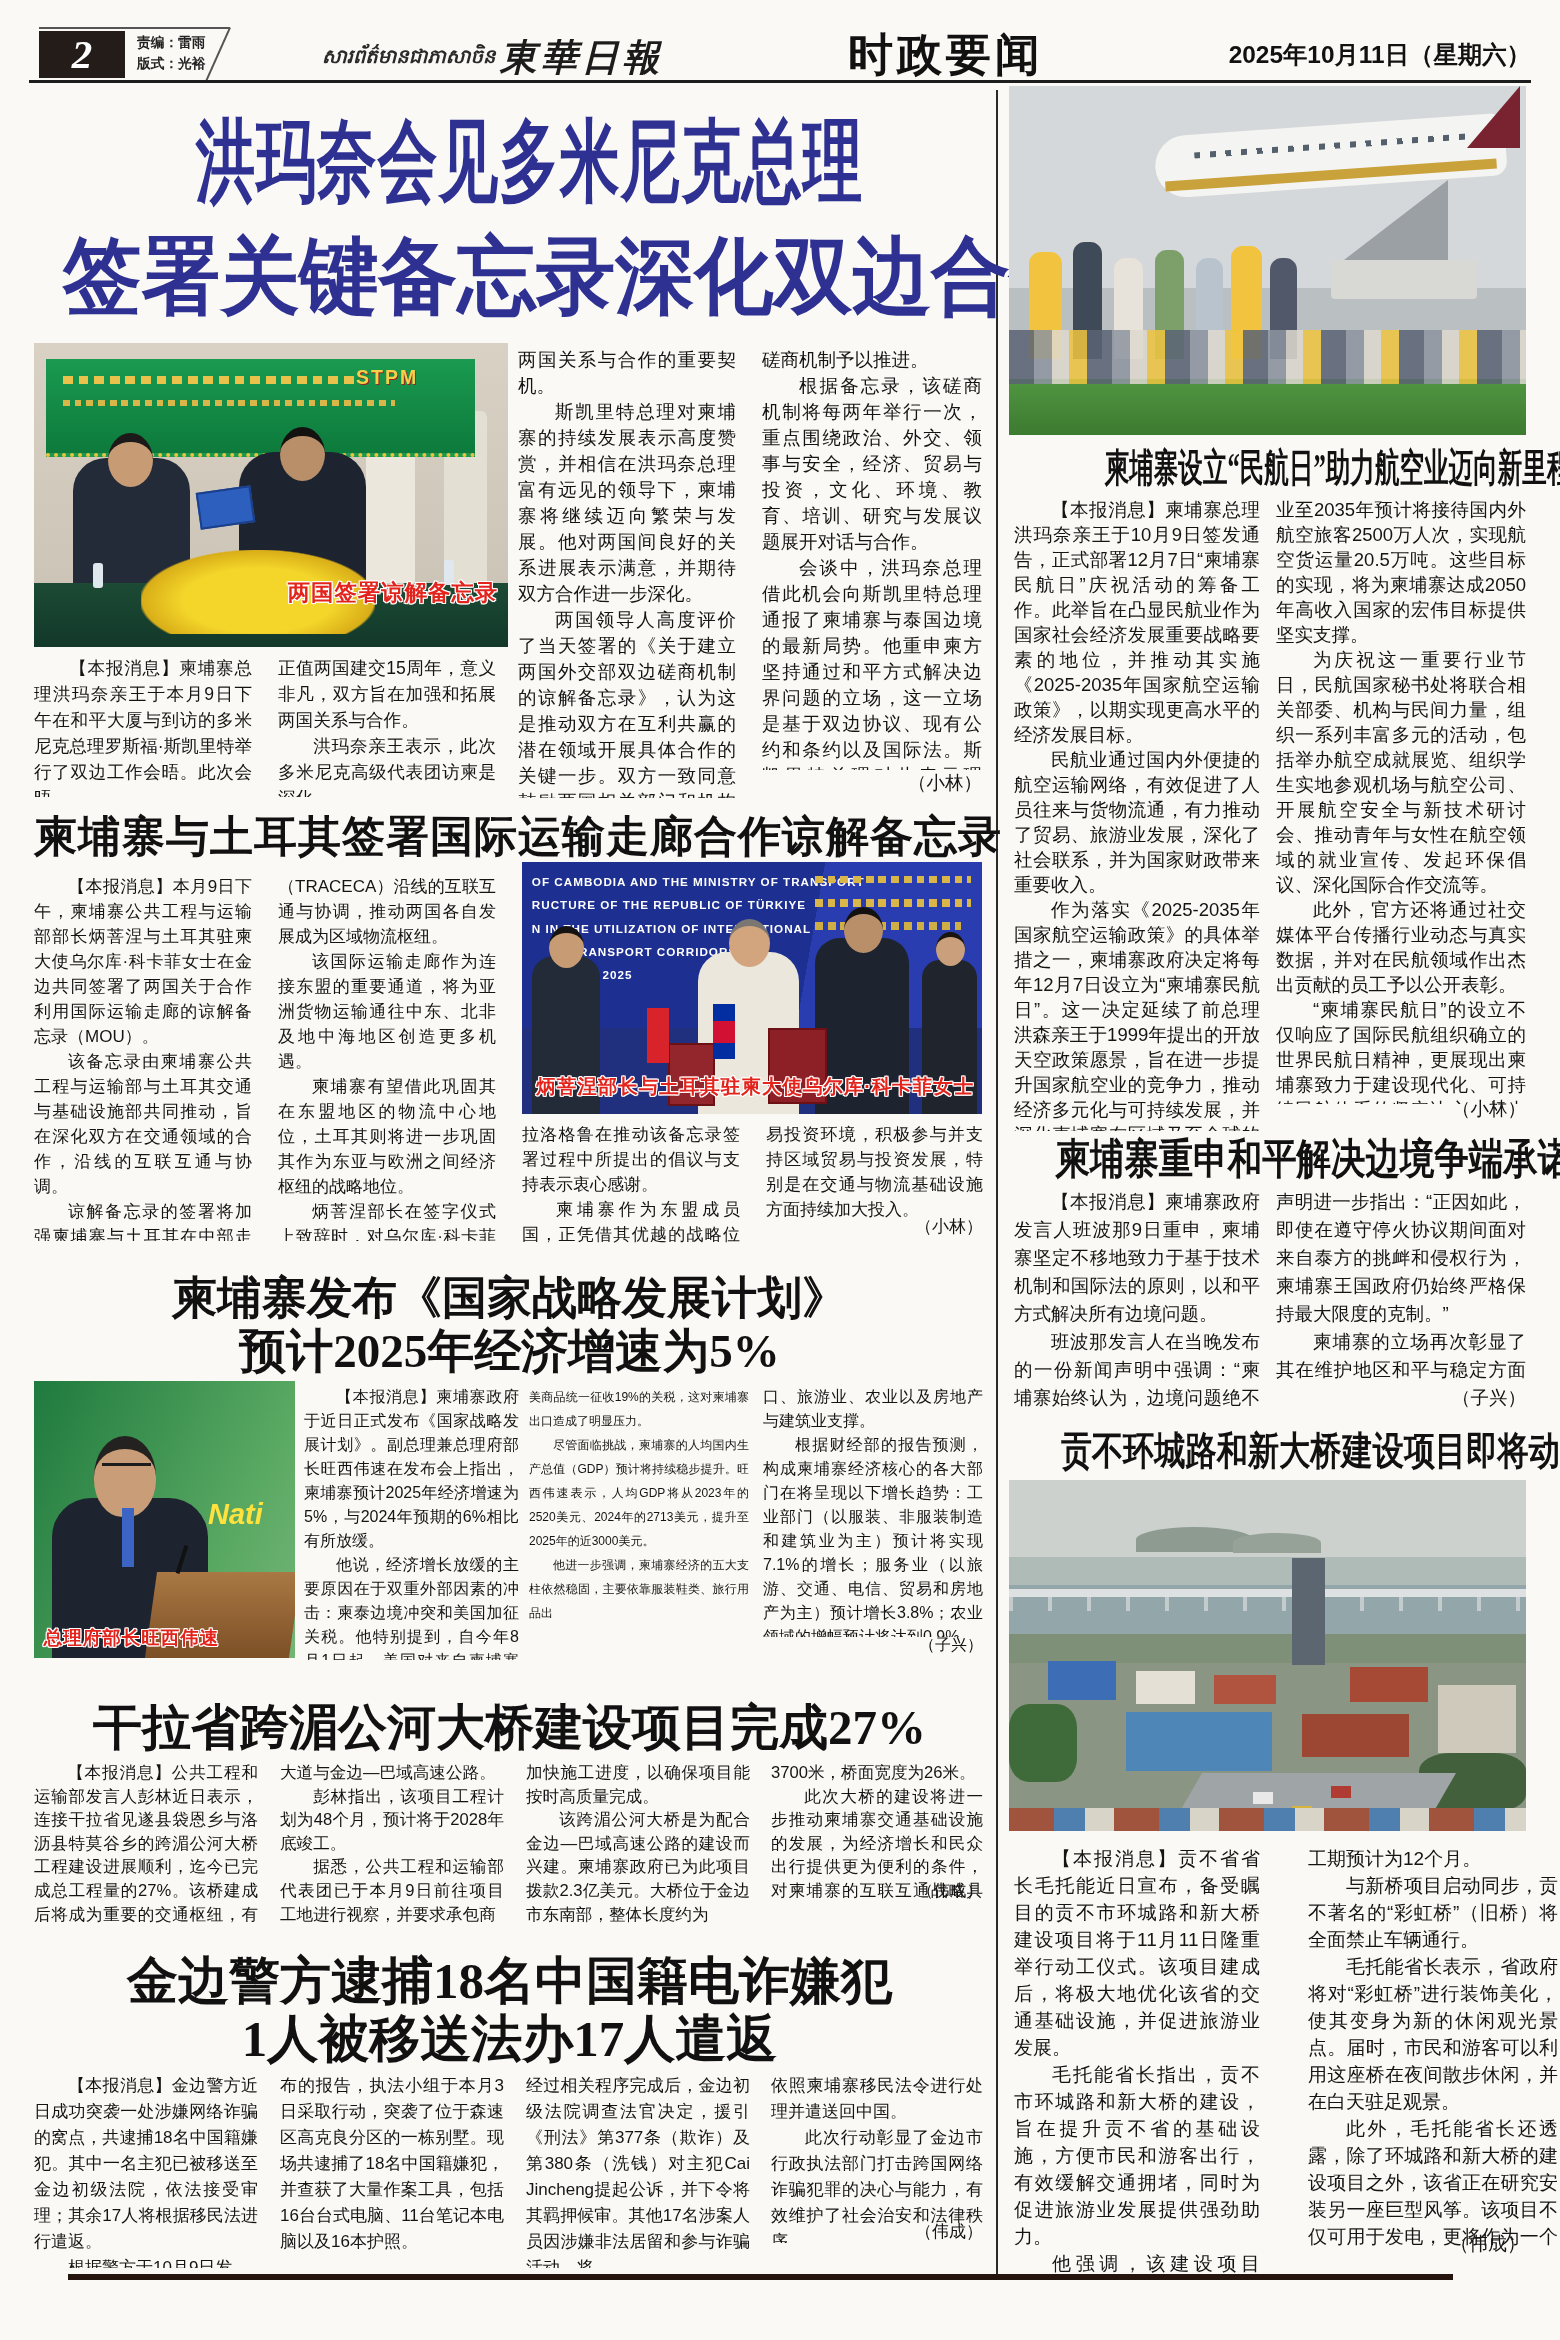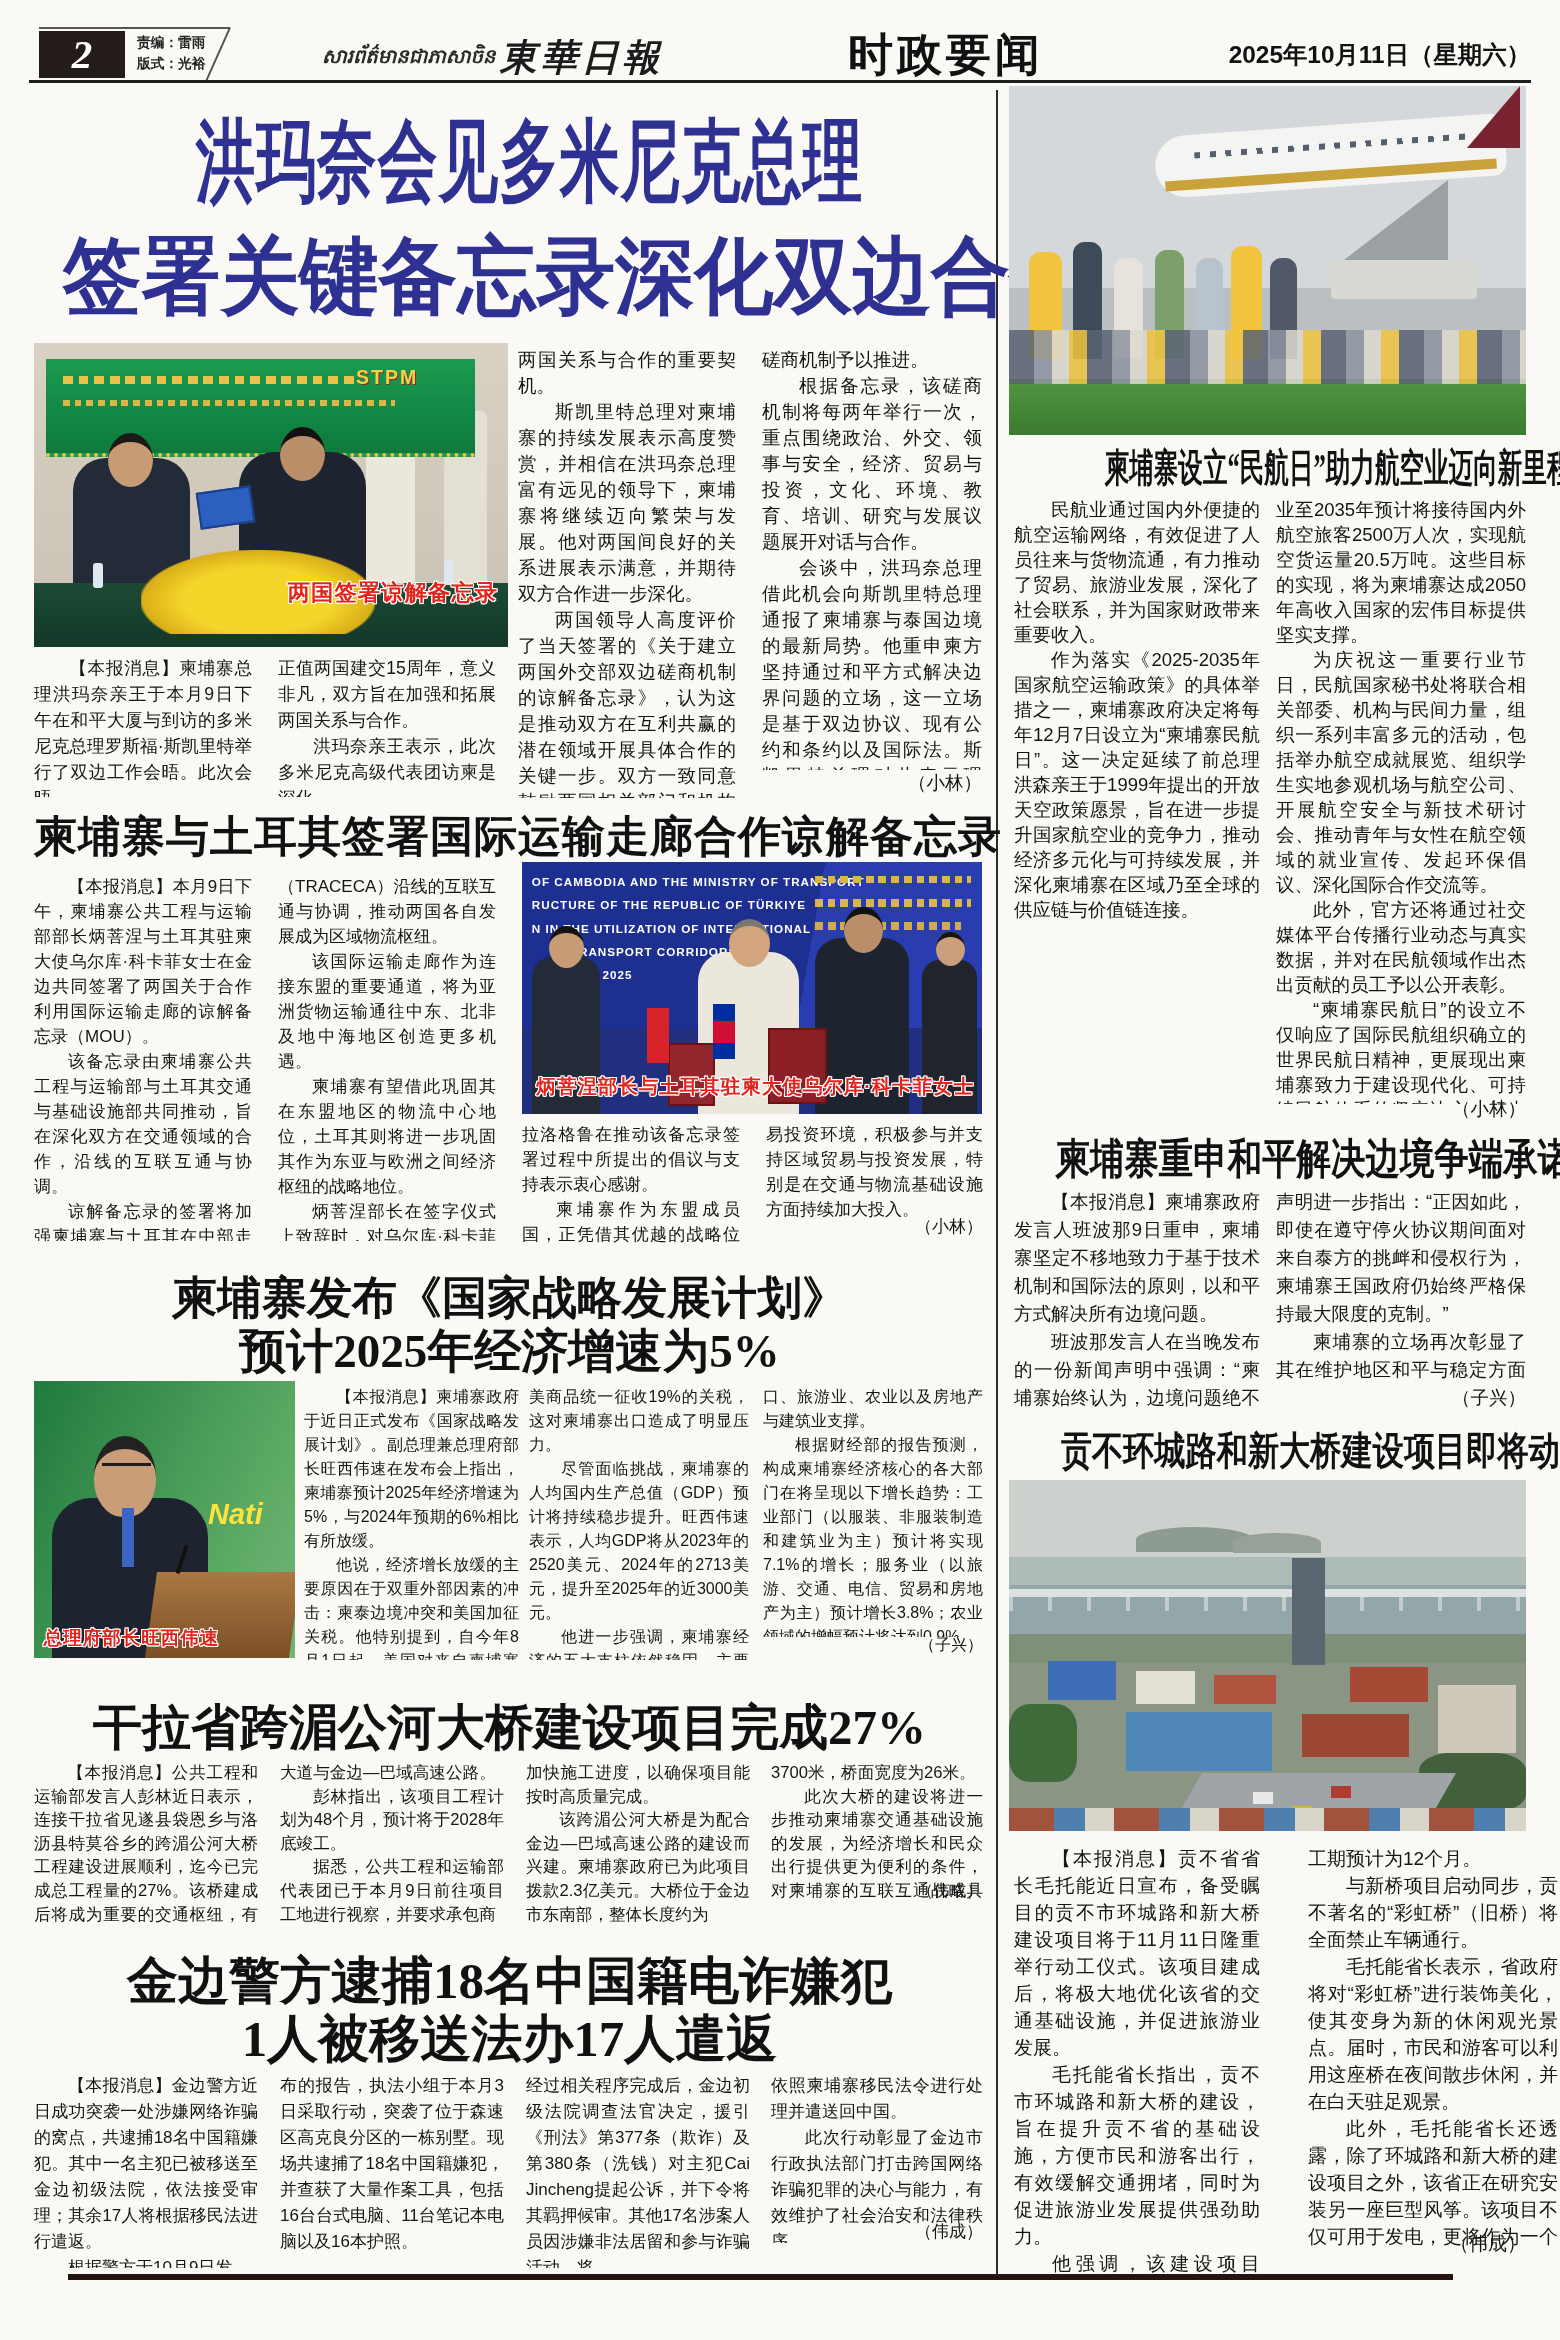--- a/index.html
+++ b/index.html
@@ -149,21 +149,21 @@
     <div class="abs" style="left:88px;top:127px;width:11.7px;height:59px;background:#3b64c4;"></div>
     <div class="abs" style="left:117px;top:191px;width:144px;height:86px;background:linear-gradient(#a97843,#7c4f26);transform:skewX(-8deg);"></div>
     <div class="abs" style="left:146px;top:164px;width:3.9px;height:29px;background:#111;transform:rotate(18deg);"></div>
     <div class="cap" style="left:9.8px;bottom:7.8px;font-size:18.5px;">总理府部长旺西伟速</div>
   </div>
 
   <div class="col" style="left:304px;top:1385px;width:215px;height:275px;font-size:16px;line-height:24px;">
       <p>【本报消息】柬埔寨政府于近日正式发布《国家战略发展计划》。副总理兼总理府部长旺西伟速在发布会上指出，柬埔寨预计2025年经济增速为5%，与2024年预期的6%相比有所放缓。</p>
       <p>他说，经济增长放缓的主要原因在于双重外部因素的冲击：柬泰边境冲突和美国加征关税。他特别提到，自今年8月1日起，美国对来自柬埔寨的输</p>
     </div>
-  <div class="col" data-cont="1" style="left:529px;top:1385px;width:220px;height:275px;font-size:16px;line-height:24px;">
+  <div class="col" data-cont="1" style="left:529px;top:1385px;width:220px;height:275px;font-size:12px;line-height:24px;">
       <p>美商品统一征收19%的关税，这对柬埔寨出口造成了明显压力。</p>
       <p>尽管面临挑战，柬埔寨的人均国内生产总值（GDP）预计将持续稳步提升。旺西伟速表示，人均GDP将从2023年的2520美元、2024年的2713美元，提升至2025年的近3000美元。</p>
       <p>他进一步强调，柬埔寨经济的五大支柱依然稳固，主要依靠服装鞋类、旅行用品出</p>
     </div>
   <div class="col" data-cont="1" style="left:763px;top:1385px;width:220px;height:252px;font-size:16px;line-height:24px;">
       <p>口、旅游业、农业以及房地产与建筑业支撑。</p>
       <p>根据财经部的报告预测，构成柬埔寨经济核心的各大部门在将呈现以下增长趋势：工业部门（以服装、非服装制造和建筑业为主）预计将实现7.1%的增长；服务业（以旅游、交通、电信、贸易和房地产为主）预计增长3.8%；农业领域的增幅预计将达到0.9%。</p>
     </div>
   <div class="byline" style="left:763px;top:1635px;width:220px;font-size:16px;">（子兴）</div>
 
@@ -219,20 +219,21 @@
     <div class="abs" style="left:146px;top:164px;width:29px;height:109px;background:#7da06b;border-radius:11.7px 11.7px 0 0;"></div>
     <div class="abs" style="left:187px;top:172px;width:27px;height:101px;background:#b9c3cd;border-radius:11.7px 11.7px 0 0;"></div>
     <div class="abs" style="left:222px;top:160px;width:31px;height:113px;background:#f2c33e;border-radius:11.7px 11.7px 0 0;"></div>
     <div class="abs" style="left:261px;top:172px;width:27px;height:101px;background:#50586a;border-radius:11.7px 11.7px 0 0;"></div>
     <div class="abs" style="left:0px;top:244px;width:517px;height:55px;background:repeating-linear-gradient(90deg,#5a6374 0 25px,#8d94a0 25px 43px,#ded9cf 43px 60px,#f0c53f 60px 78px);opacity:.85;"></div>
     <div class="abs" style="left:0;top:298px;width:517px;height:51px;background:linear-gradient(#4f9440,#3c7a30);"></div>
   </div>
 
   <div class="abs" style="left:1009px;top:441px;width:517px;font-family:'Liberation Serif',serif;font-weight:700;font-size:39px;text-align:center;white-space:nowrap;transform:scaleX(0.63);transform-origin:center top;color:#111;">柬埔寨设立“民航日”助力航空业迈向新里程碑</div>
   <div class="col" style="left:1014px;top:497px;width:246px;height:634px;font-size:18.5px;line-height:25px;">
+      <p>【本报消息】柬埔寨总理洪玛奈亲王于10月9日签发通告，正式部署12月7日“柬埔寨民航日”庆祝活动的筹备工作。此举旨在凸显民航业作为国家社会经济发展重要战略要素的地位，并推动其实施《2025-2035年国家航空运输政策》，以期实现更高水平的经济发展目标。</p>
       <p>民航业通过国内外便捷的航空运输网络，有效促进了人员往来与货物流通，有力推动了贸易、旅游业发展，深化了社会联系，并为国家财政带来重要收入。</p>
       <p>作为落实《2025-2035年国家航空运输政策》的具体举措之一，柬埔寨政府决定将每年12月7日设立为“柬埔寨民航日”。这一决定延续了前总理洪森亲王于1999年提出的开放天空政策愿景，旨在进一步提升国家航空业的竞争力，推动经济多元化与可持续发展，并深化柬埔寨在区域乃至全球的供应链与价值链连接。</p>
     </div>
   <div class="col" data-cont="1" style="left:1276px;top:497px;width:250px;height:607px;font-size:18.5px;line-height:25px;">
       <p>业至2035年预计将接待国内外航空旅客2500万人次，实现航空货运量20.5万吨。这些目标的实现，将为柬埔寨达成2050年高收入国家的宏伟目标提供坚实支撑。</p>
       <p>为庆祝这一重要行业节日，民航国家秘书处将联合相关部委、机构与民间力量，组织一系列丰富多元的活动，包括举办航空成就展览、组织学生实地参观机场与航空公司、开展航空安全与新技术研讨会、推动青年与女性在航空领域的就业宣传、发起环保倡议、深化国际合作交流等。</p>
       <p>此外，官方还将通过社交媒体平台传播行业动态与真实数据，并对在民航领域作出杰出贡献的员工予以公开表彰。</p>
       <p>“柬埔寨民航日”的设立不仅响应了国际民航组织确立的世界民航日精神，更展现出柬埔寨致力于建设现代化、可持续民航体系的坚定决心，标志着柬埔寨航空业将迈向一个全新的发展里程碑。</p>
     </div>
   <div class="byline" style="left:1276px;top:1096px;width:250px;font-size:18.5px;">（小林）</div>

